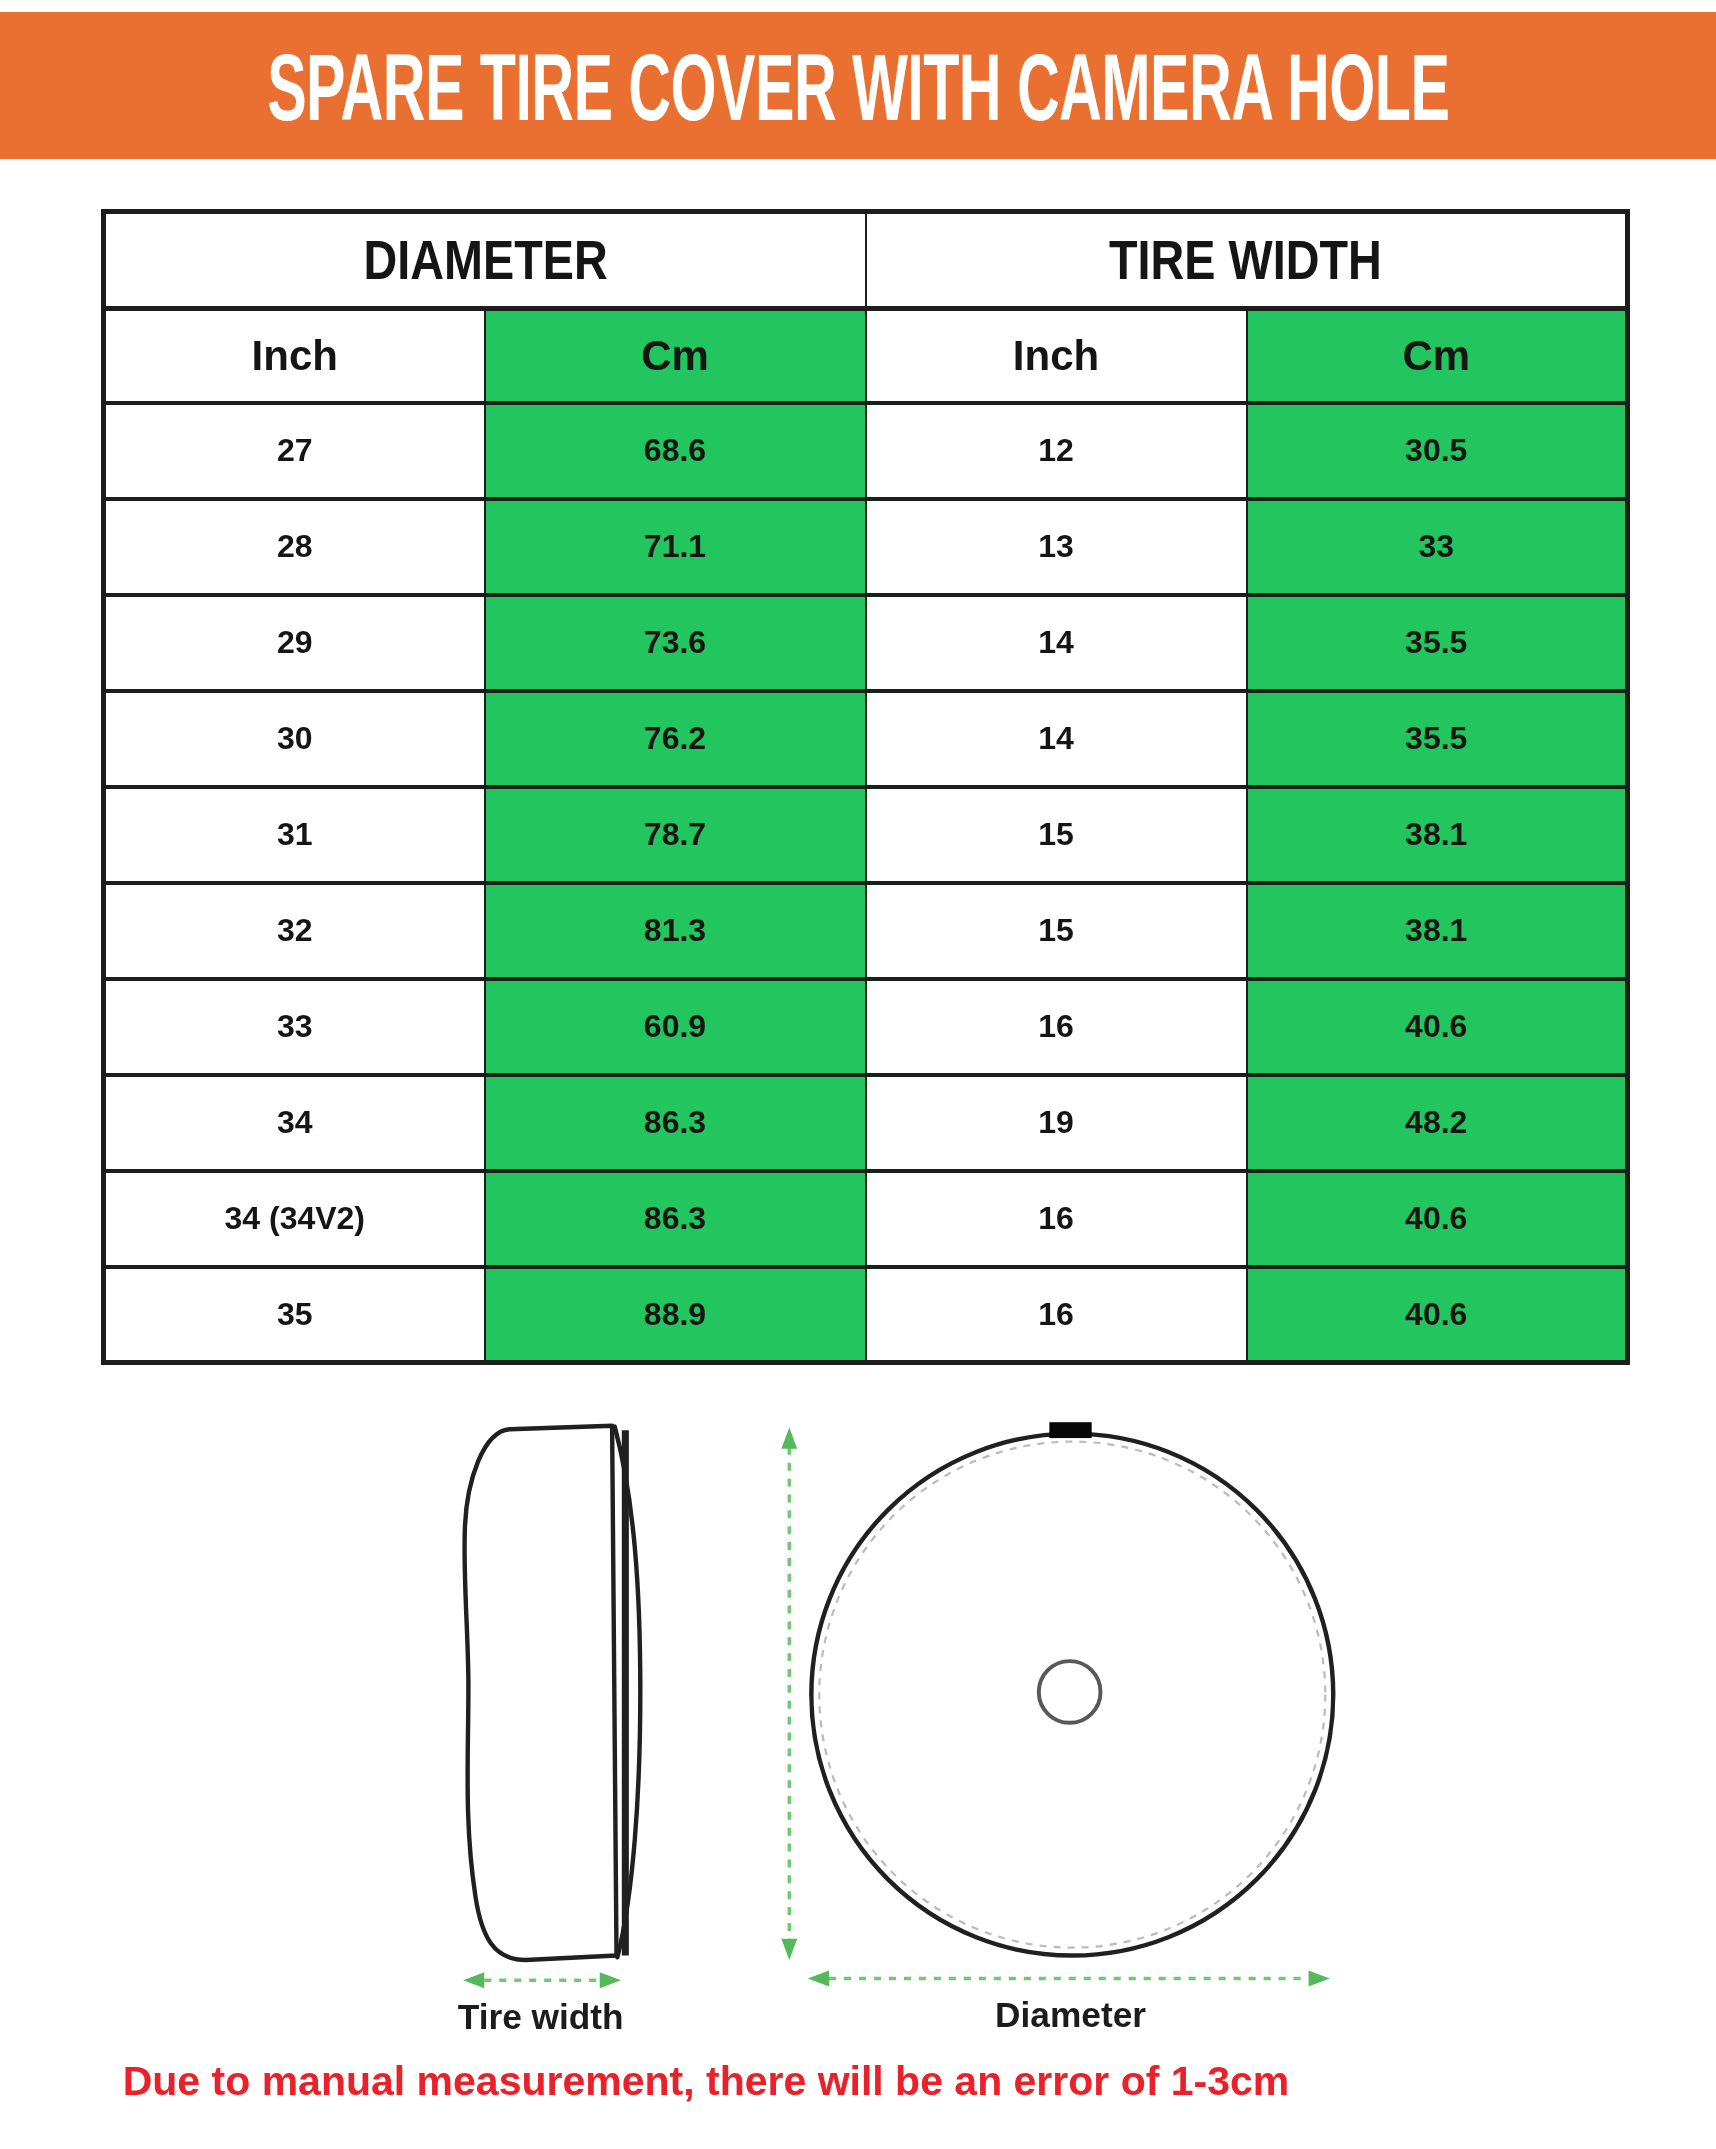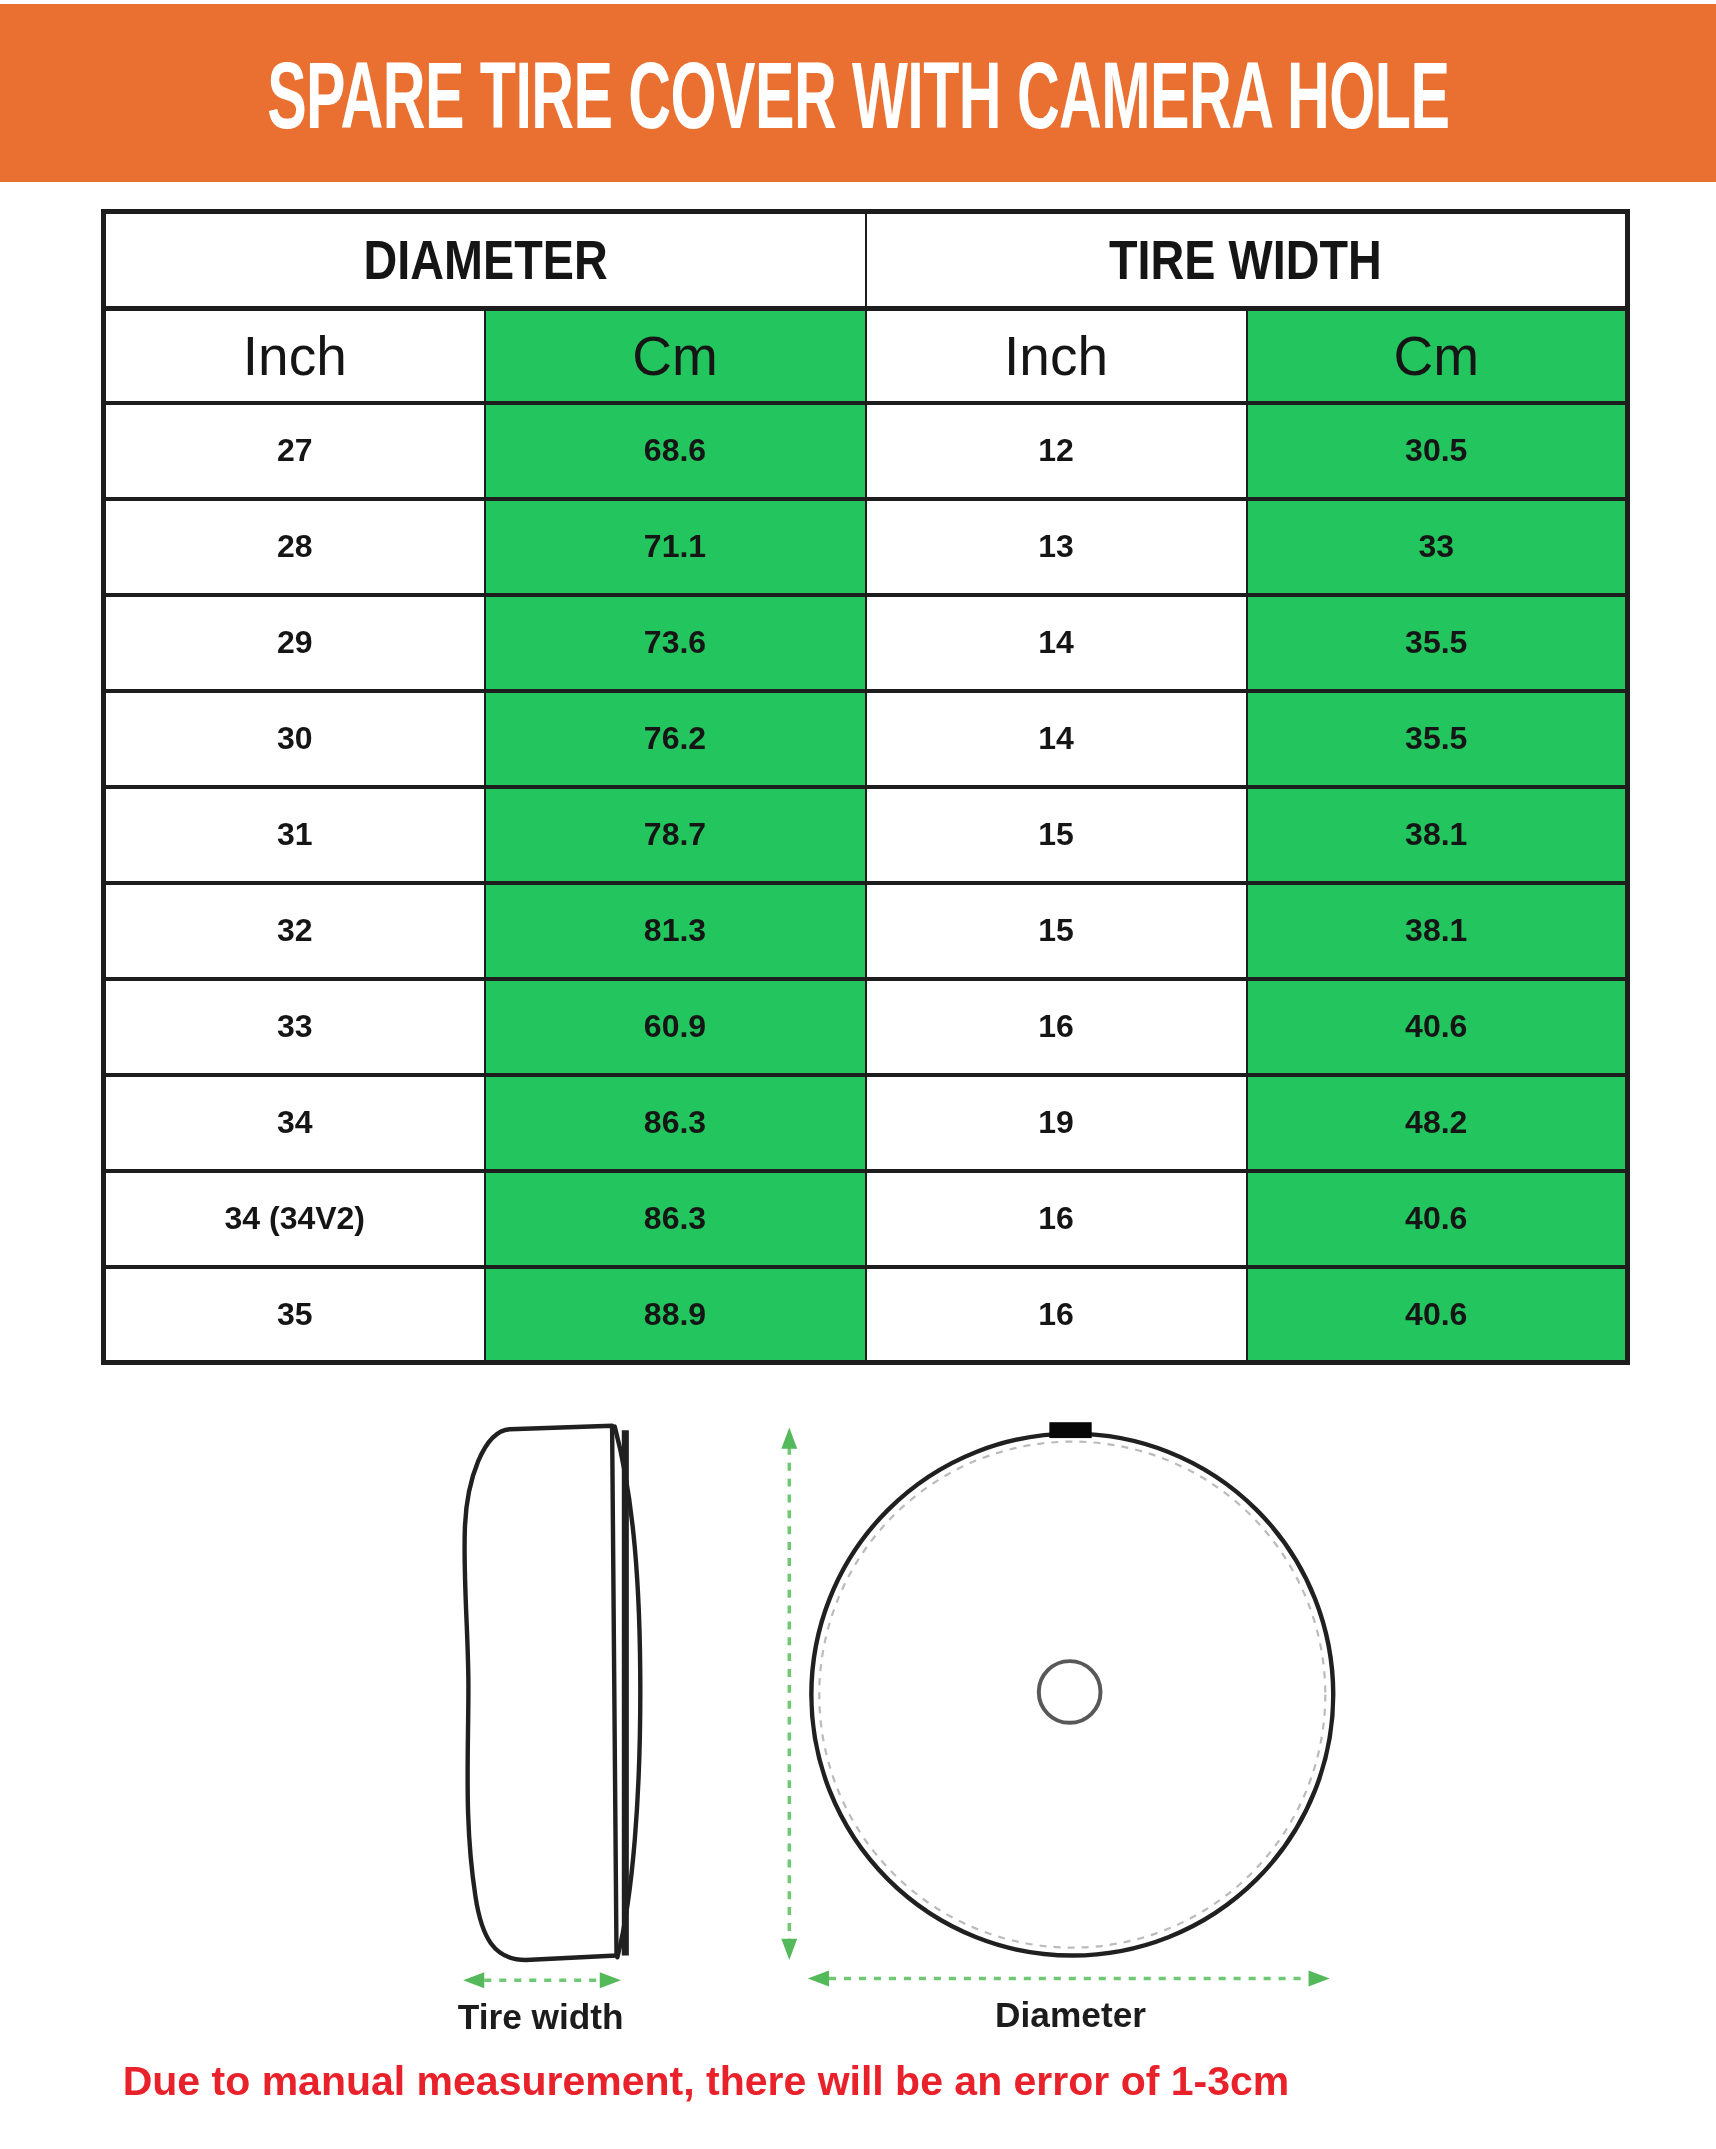--- a/index.html
+++ b/index.html
@@ -5,21 +5,21 @@
   html,body{margin:0;padding:0;background:#ffffff;}
   .page{
     position:relative;
     width:1717px;height:2149px;
     background:#ffffff;
     font-family:"Liberation Sans", sans-serif;
     overflow:hidden;
   }
   
   .banner{
-    position:absolute;left:0;top:4px;width:1717px;height:178px;
+    position:absolute;left:0;top:12px;width:1717px;height:147px;
     background:#E97030;
     display:flex;align-items:center;justify-content:center;text-align:right;
   }
   .banner .title{
     display:inline-block;
     color:#ffffff;
     font-size:94px;
     font-weight:700;
     letter-spacing:-0.9px;
     white-space:nowrap;
@@ -47,21 +47,21 @@
   .size-table thead tr.group-row th{border-bottom-width:5.3px;}
   .size-table tr.group-row{height:97px;}
   .size-table tr.sub-row{height:94px;}
   .size-table tbody tr{height:96px;}
   .group-head{
     font-size:55px;font-weight:700;
     display:inline-block;
     transform:scaleX(0.85);transform-origin:center center;
     letter-spacing:0px;white-space:nowrap;
   }
-  .sub-head{font-size:55px;font-weight:400;}
+  .sub-head{font-size:42px;font-weight:700;}
   .size-table td{font-size:32px;font-weight:700;}
   .col-gray{background:#22c55e;}
   
   .diagram{
     position:absolute;left:388px;top:1394px;width:1023px;height:670px;
   }
   .diagram text{
     font-family:"Liberation Sans", sans-serif;
     font-weight:700;font-size:40px;fill:#1c1c1c;
   }

